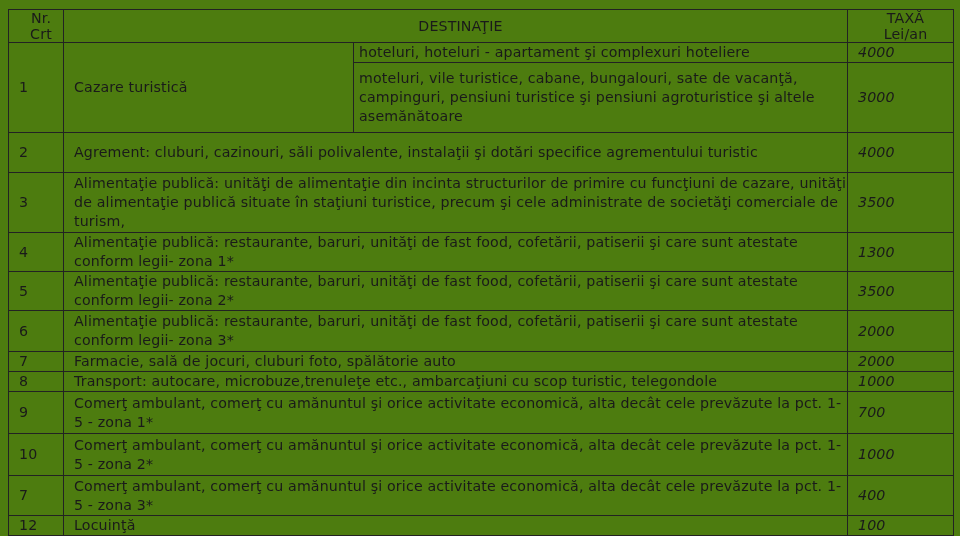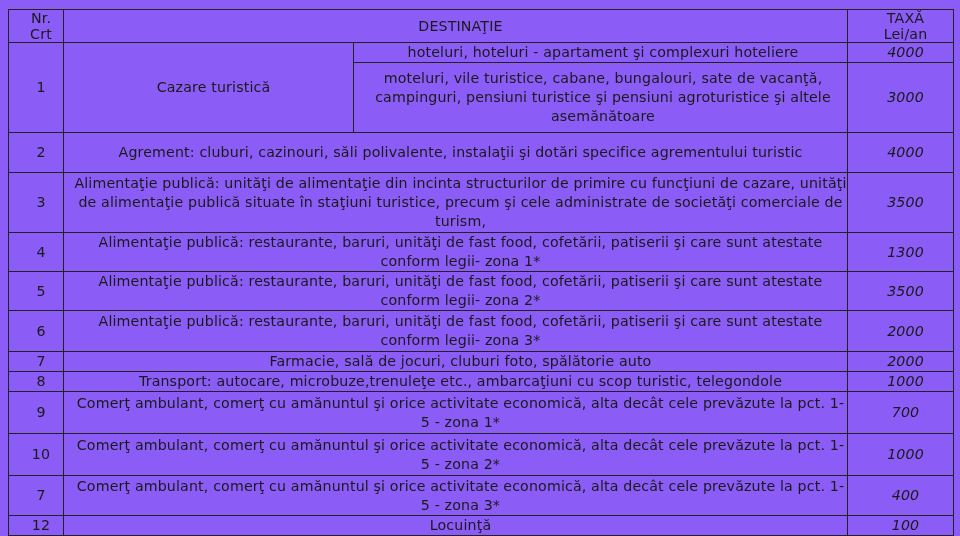--- a/index.html
+++ b/index.html
@@ -1,36 +1,36 @@
 <!DOCTYPE html>
 <html><head>
   <meta charset="utf-8">
   <style>
     html, body { margin: 0; padding: 0; background: #ffffff; }
     body {
       width: 960px; height: 536px; overflow: hidden; position: relative;
       font-family: "DejaVu Sans", "Liberation Sans", sans-serif;
       color: #1a1a1a;
     }
-    .page { position: absolute; left: 0; top: 0; width: 960px; height: 536px; background: #8b5cf6; }
+    .page { position: absolute; left: 0; top: 0; width: 960px; height: 536px; background: #4d7c0f; }
     table.tax {
       position: absolute; left: 8px; top: 9px;
       width: 945px;
       border-collapse: collapse;
       table-layout: fixed;
       font-size: 14.2px;
       line-height: 19px;
       letter-spacing: 0.15px;
     }
     table.tax td, table.tax th {
       border: 1.6px solid #222;
       padding: 0 0 0 10px;
       vertical-align: middle;
       font-weight: normal;
-      text-align: center;
+      text-align: left;
       overflow: hidden;
     }
     table.tax th { text-align: center; }
     col.c-nr { width: 55px; }
     col.c-dest-a { width: 290px; }
     col.c-dest-b { width: 494px; }
     col.c-tax { width: 106px; }
     td.nr { text-align: left; padding-left: 10px; }
     td.tax { text-align: center; padding: 0; font-style: italic; }
     th.nr-head { line-height: 16px; padding: 0; }

